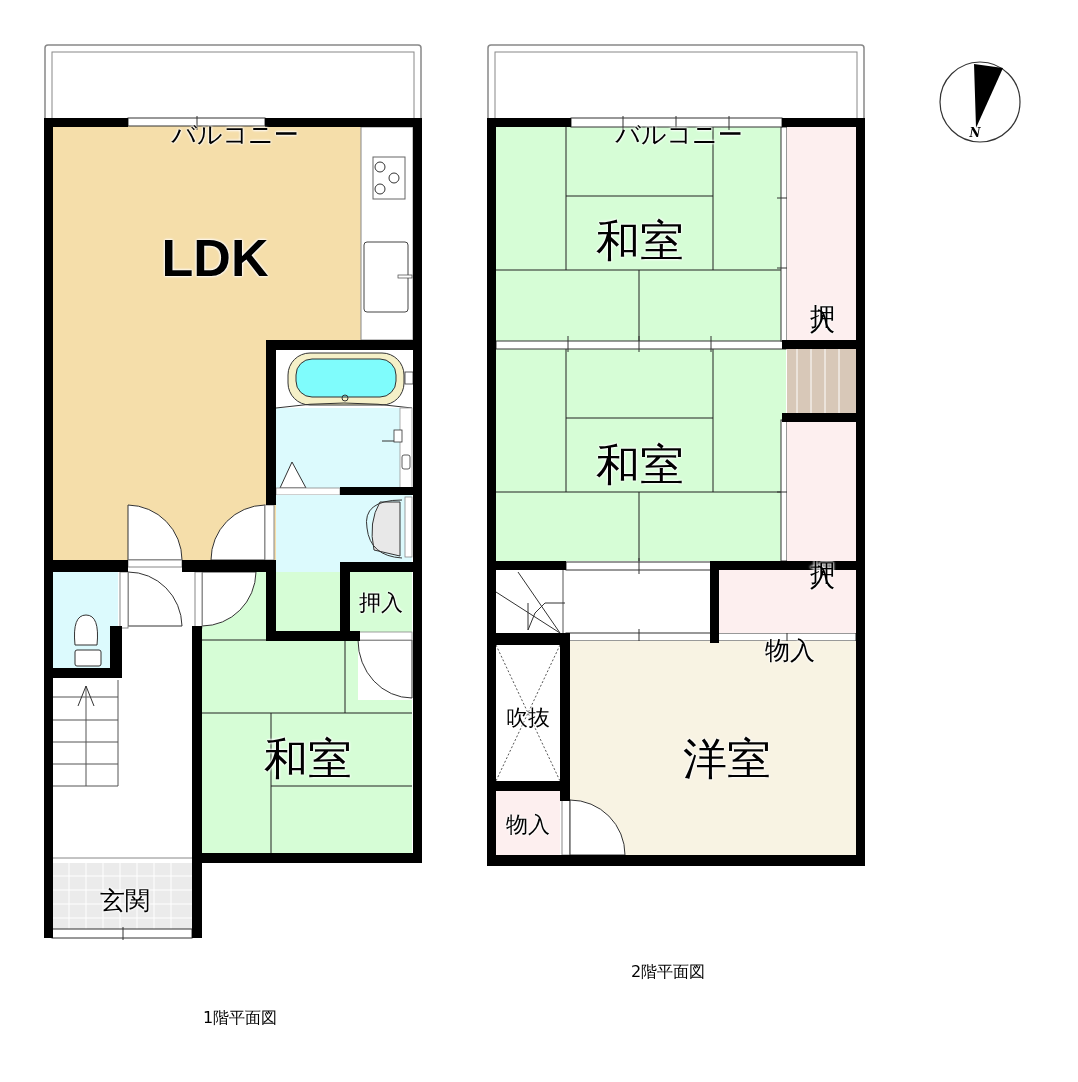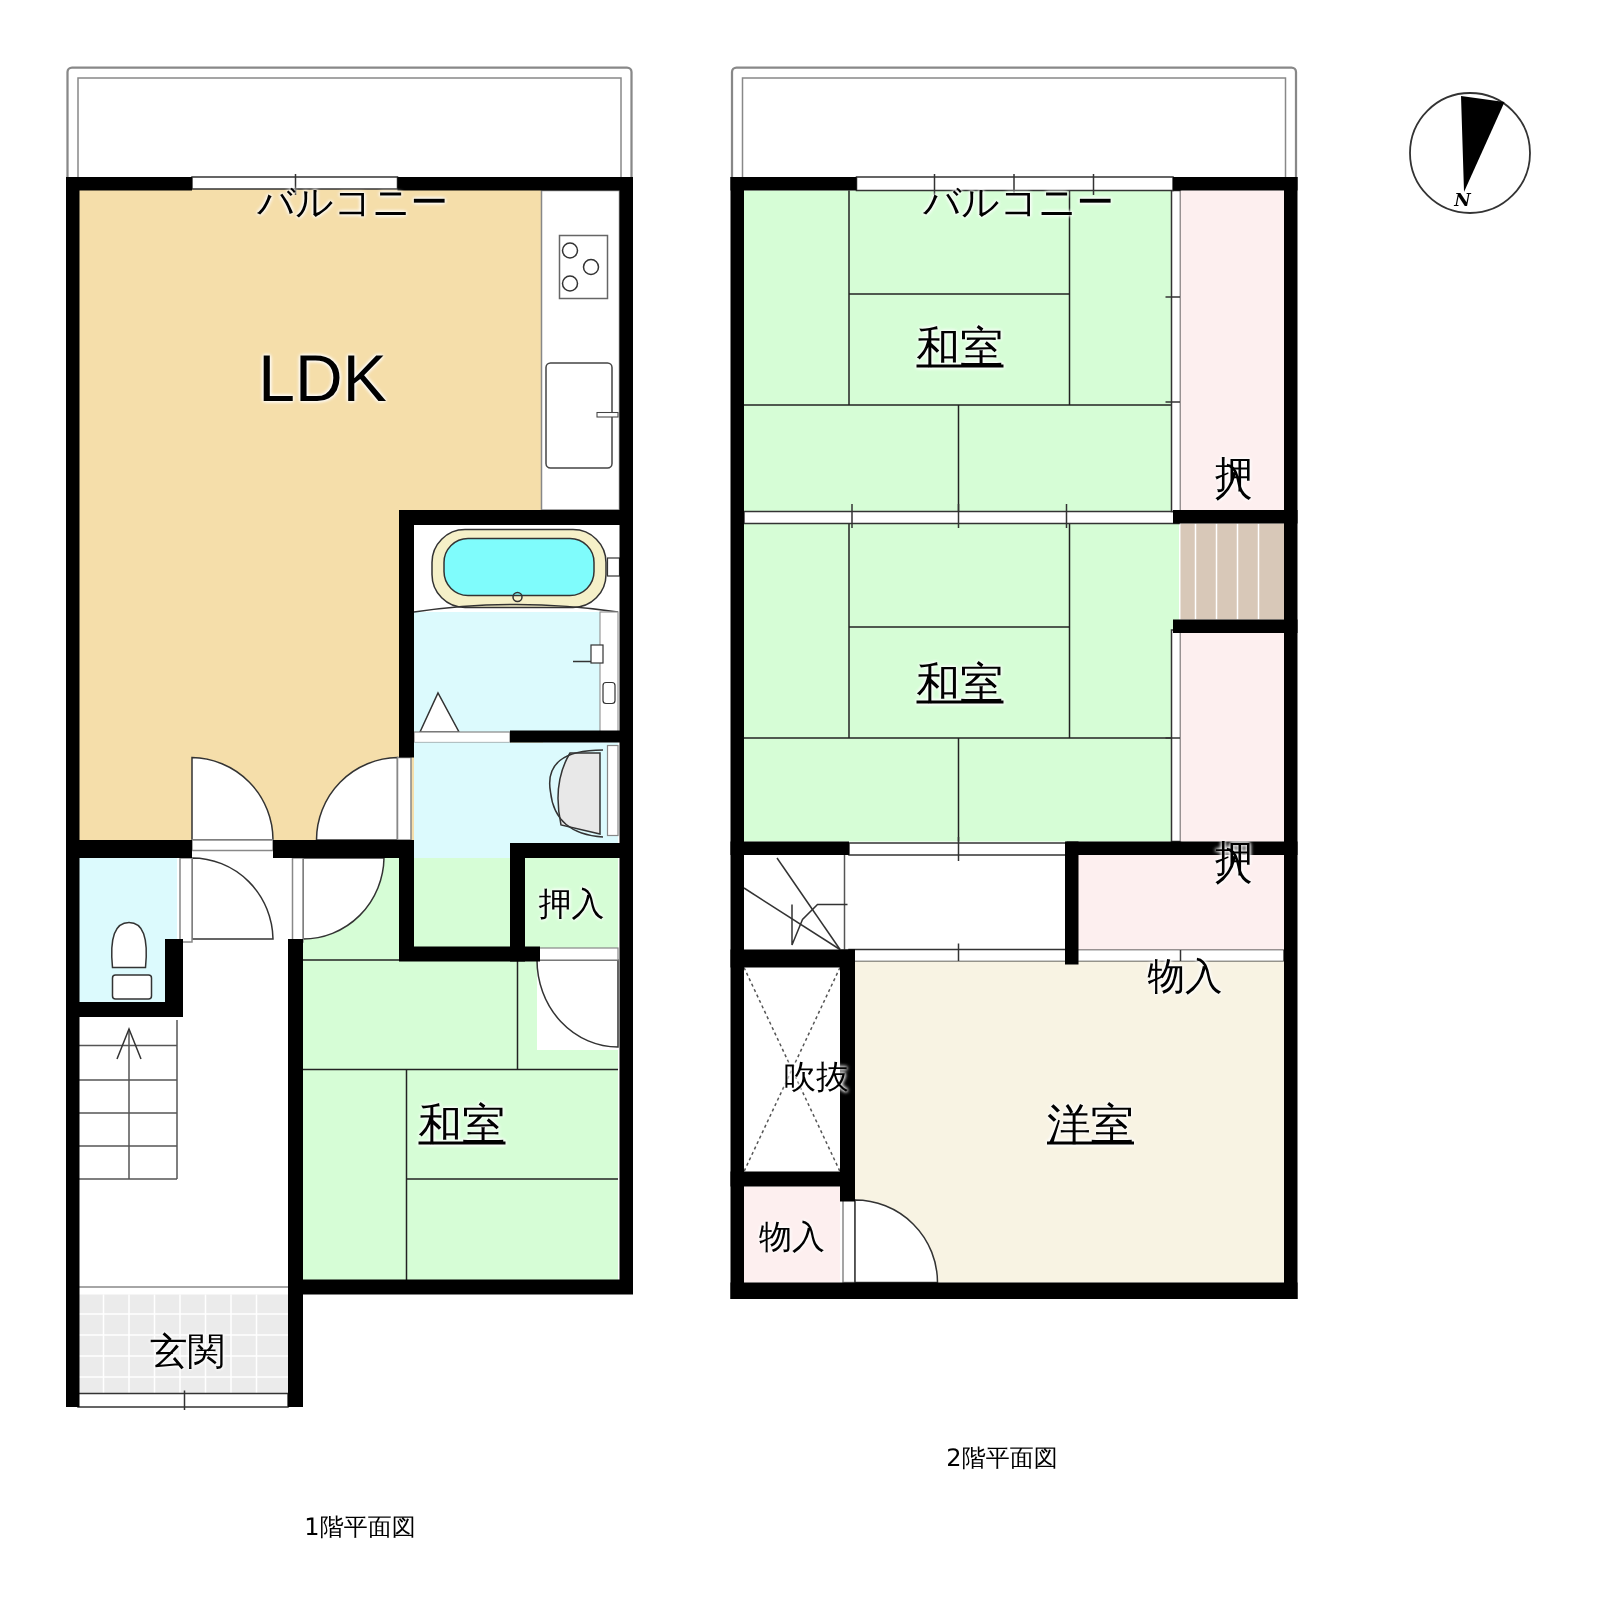--- a/index.html
+++ b/index.html
@@ -1,21 +1,21 @@
 <!DOCTYPE html>
 <html><head>
 <meta charset="utf-8">
 <style>
   html,body{margin:0;padding:0;background:#fff;}
   body{width:1078px;height:1082px;position:relative;overflow:hidden;font-family:"DejaVu Sans","Liberation Sans",sans-serif;}
   #plan{position:absolute;left:0;top:0;}
   .lbl{position:absolute;color:#000;text-align:center;white-space:nowrap;
        text-shadow:0 0 3px #fff,0 0 3px #fff,0 0 2px #fff;}
-  .big{font-size:29px;text-decoration:underline;}
-  .ldk{font-size:44px;font-family:"Liberation Sans","DejaVu Sans",sans-serif;font-weight:normal;}
+  .big{font-size:44px;}
+  .ldk{font-size:52px;font-family:"Liberation Sans","DejaVu Sans",sans-serif;font-weight:bold;}
   .mid{font-size:25px;margin-top:48px;}
   .small{font-size:22px;}
   .vert{writing-mode:vertical-rl;letter-spacing:4px;}
   .cap{font-size:16px;}
 </style>
 </head>
 <body>
 
 <svg id="plan" width="1078" height="1082" viewBox="0 0 1078 1082" xmlns="http://www.w3.org/2000/svg">
 
@@ -264,20 +264,20 @@
 <div class="lbl small" style="left:348px;top:588px;width:66px;">押入</div>
 <div class="lbl big" style="left:248px;top:730px;width:120px;">和室</div>
 <div class="lbl mid" style="left:70px;top:836px;width:110px;">玄関</div>
 
 <div class="lbl mid" style="left:594px;top:70px;width:170px;">バルコニー</div>
 <div class="lbl big" style="left:580px;top:212px;width:120px;">和室</div>
 <div class="lbl big" style="left:580px;top:436px;width:120px;">和室</div>
 <div class="lbl mid vert" style="left:806px;top:200px;height:80px;">押入</div>
 <div class="lbl mid vert" style="left:806px;top:456px;height:80px;">押入</div>
 <div class="lbl mid" style="left:740px;top:586px;width:100px;">物入</div>
-<div class="lbl small" style="left:496px;top:703px;width:64px;margin-left:16px;">吹抜</div>
+<div class="lbl small" style="left:496px;top:703px;width:64px;">吹抜</div>
 <div class="lbl big" style="left:667px;top:730px;width:120px;">洋室</div>
 <div class="lbl small" style="left:496px;top:810px;width:64px;">物入</div>
 
 <div class="lbl" style="left:960px;top:126px;width:30px;font-family:'DejaVu Serif',serif;font-style:italic;font-weight:bold;font-size:12px;">N</div>
 
 <div class="lbl cap" style="left:150px;top:1008px;width:180px;">1階平面図</div>
 <div class="lbl cap" style="left:578px;top:962px;width:180px;">2階平面図</div>
 
 </body></html>

